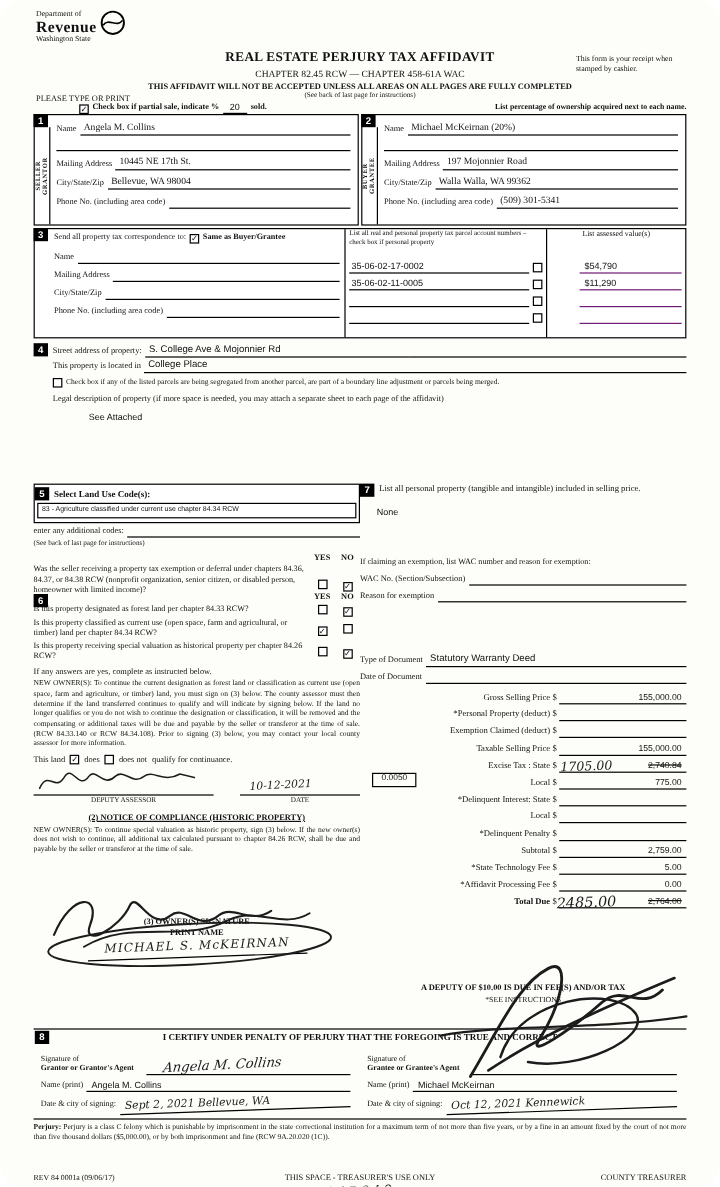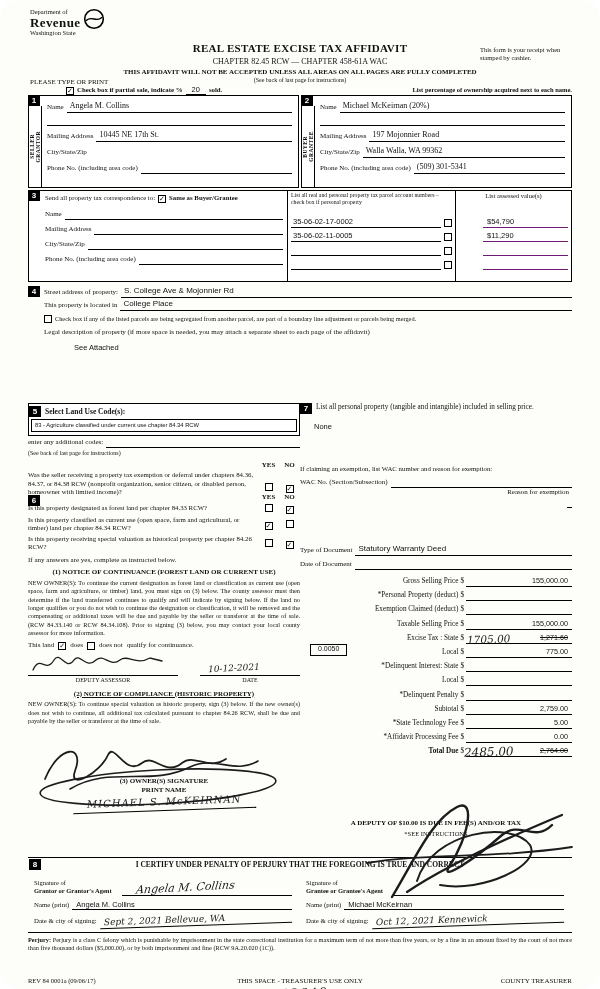--- a/index.html
+++ b/index.html
@@ -80,21 +80,21 @@
         <div class="fs65">Washington State</div>
       </div>
       <svg width="22" height="22" viewBox="0 0 22 22">
         <circle cx="11" cy="11" r="9.3" fill="none" stroke="#000" stroke-width="1.6"></circle>
         <path d="M3,13 C7,6.5 15,15.5 19,9" fill="none" stroke="#000" stroke-width="1.4"></path>
       </svg>
     </div>
   </div>
 
   <div class="abs c" style="left:0;right:0;top:42px;">
-    <div style="font-size:11px;font-weight:bold;letter-spacing:.3px;">REAL ESTATE EXCISE TAX AFFIDAVIT</div>
+    <div style="font-size:11px;font-weight:bold;letter-spacing:.3px;">REAL ESTATE PERJURY TAX AFFIDAVIT</div>
     <div class="fs8" style="margin-top:1px;">CHAPTER 82.45 RCW — CHAPTER 458-61A WAC</div>
   </div>
 
   <div class="abs fs65" style="right:26px;top:46px;width:94px;">This form is your receipt when stamped by cashier.</div>
 
   <div class="abs fs7" style="left:30px;top:58px;margin-top:20px;">PLEASE TYPE OR PRINT</div>
 
   <div class="abs c b fs7" style="left:0;right:0;top:68px;">THIS AFFIDAVIT WILL NOT BE ACCEPTED UNLESS ALL AREAS ON ALL PAGES ARE FULLY COMPLETED</div>
   <div class="abs c fs6" style="left:0;right:0;top:77px;">(See back of last page for instructions)</div>
 
@@ -119,20 +119,21 @@
       </div>
       <div class="fieldrow" style="height:13px;">
         <span class="val"></span>
       </div>
       <div class="fieldrow">
         <span class="lbl">Mailing Address</span>
         <span class="val">10445 NE 17th St.</span>
       </div>
       <div class="fieldrow">
         <span class="lbl">City/State/Zip</span>
+        <span class="val">Bellevue, WA 98004</span>
       </div>
       <div class="fieldrow">
         <span class="lbl">Phone No. (including area code)</span>
         <span class="val"></span>
       </div>
     </div>
   </div>
 
   <div class="abs party-box" style="left:301px;top:95px;width:271px;height:93px;">
     <span class="badge abs" style="left:-1px;top:-1px;">2</span>
@@ -277,21 +278,20 @@
       <div class="qtext">Is this property classified as current use (open space, farm and agricultural, or timber) land per chapter 84.34 RCW?</div>
       <div class="yn" style="padding-top:4px;"><span class="cb">✓</span></div>
       <div class="yn" style="padding-top:4px;"><span class="cb"></span></div>
     </div>
     <div class="qrow">
       <div class="qtext">Is this property receiving special valuation as historical property per chapter 84.26 RCW?</div>
       <div class="yn" style="padding-top:4px;"><span class="cb"></span></div>
       <div class="yn" style="padding-top:4px;"><span class="cb">✓</span></div>
     </div>
     <div class="fs7" style="margin-top:4px;">If any answers are yes, complete as instructed below.</div>
-    <div class="c b fs7" style="margin-top:4px;">(1) NOTICE OF CONTINUANCE (FOREST LAND OR CURRENT USE)</div>
     <div class="fs63 just" style="margin-top:2px;line-height:1.32;">NEW OWNER(S): To continue the current designation as forest land or classification as current use (open space, farm and agriculture, or timber) land, you must sign on (3) below. The county assessor must then determine if the land transferred continues to qualify and will indicate by signing below. If the land no longer qualifies or you do not wish to continue the designation or classification, it will be removed and the compensating or additional taxes will be due and payable by the seller or transferor at the time of sale. (RCW 84.33.140 or RCW 84.34.108). Prior to signing (3) below, you may contact your local county assessor for more information.</div>
     <div style="display:flex;align-items:center;gap:4px;margin-top:4px;" class="fs7">
       <span>This land</span>
       <span class="cb">✓</span>
       <span>does</span>
       <span class="cb"></span>
       <span>does not</span>
       <span>qualify for continuance.</span>
     </div>
     <div class="slines">
@@ -322,21 +322,21 @@
     <div style="display:flex;gap:4px;">
       <span class="badge">7</span>
       <span class="fs72">List all personal property (tangible and intangible) included in selling price.</span>
     </div>
     <div class="typed fs75" style="margin:8px 0 0 14px;">None</div>
     <div class="fs68" style="margin-top:34px;">If claiming an exemption, list WAC number and reason for exemption:</div>
     <div class="fieldrow" style="height:14px;">
       <span class="lbl">WAC No. (Section/Subsection)</span>
       <span class="val"></span>
     </div>
-    <div class="fieldrow" style="height:14px;flex-direction:column;">
+    <div class="fieldrow" style="height:14px;">
       <span class="lbl">Reason for exemption</span>
       <span class="val"></span>
     </div>
     <div class="fieldrow" style="height:14px;margin-top:40px;">
       <span class="lbl">Type of Document</span>
       <span class="val typed">Statutory Warranty Deed</span>
     </div>
     <div class="fieldrow" style="height:14px;">
       <span class="lbl">Date of Document</span>
       <span class="val"></span>
@@ -359,21 +359,21 @@
         <span class="ma"></span>
       </div>
       <div class="mrow">
         <span class="ml">Taxable Selling Price</span>
         <span class="md">$</span>
         <span class="ma">155,000.00</span>
       </div>
       <div class="mrow">
         <span class="ml">Excise Tax : State</span>
         <span class="md">$</span>
-        <span class="ma struck">1,271.60</span>
+        <span class="ma struck">2,740.84</span>
         <span class="hand hw1">1705.00</span>
       </div>
       <div class="mrow">
         <span class="ratebox">0.0050</span>
         <span class="ml">Local</span>
         <span class="md">$</span>
         <span class="ma">775.00</span>
       </div>
       <div class="mrow">
         <span class="ml">*Delinquent Interest: State</span>

